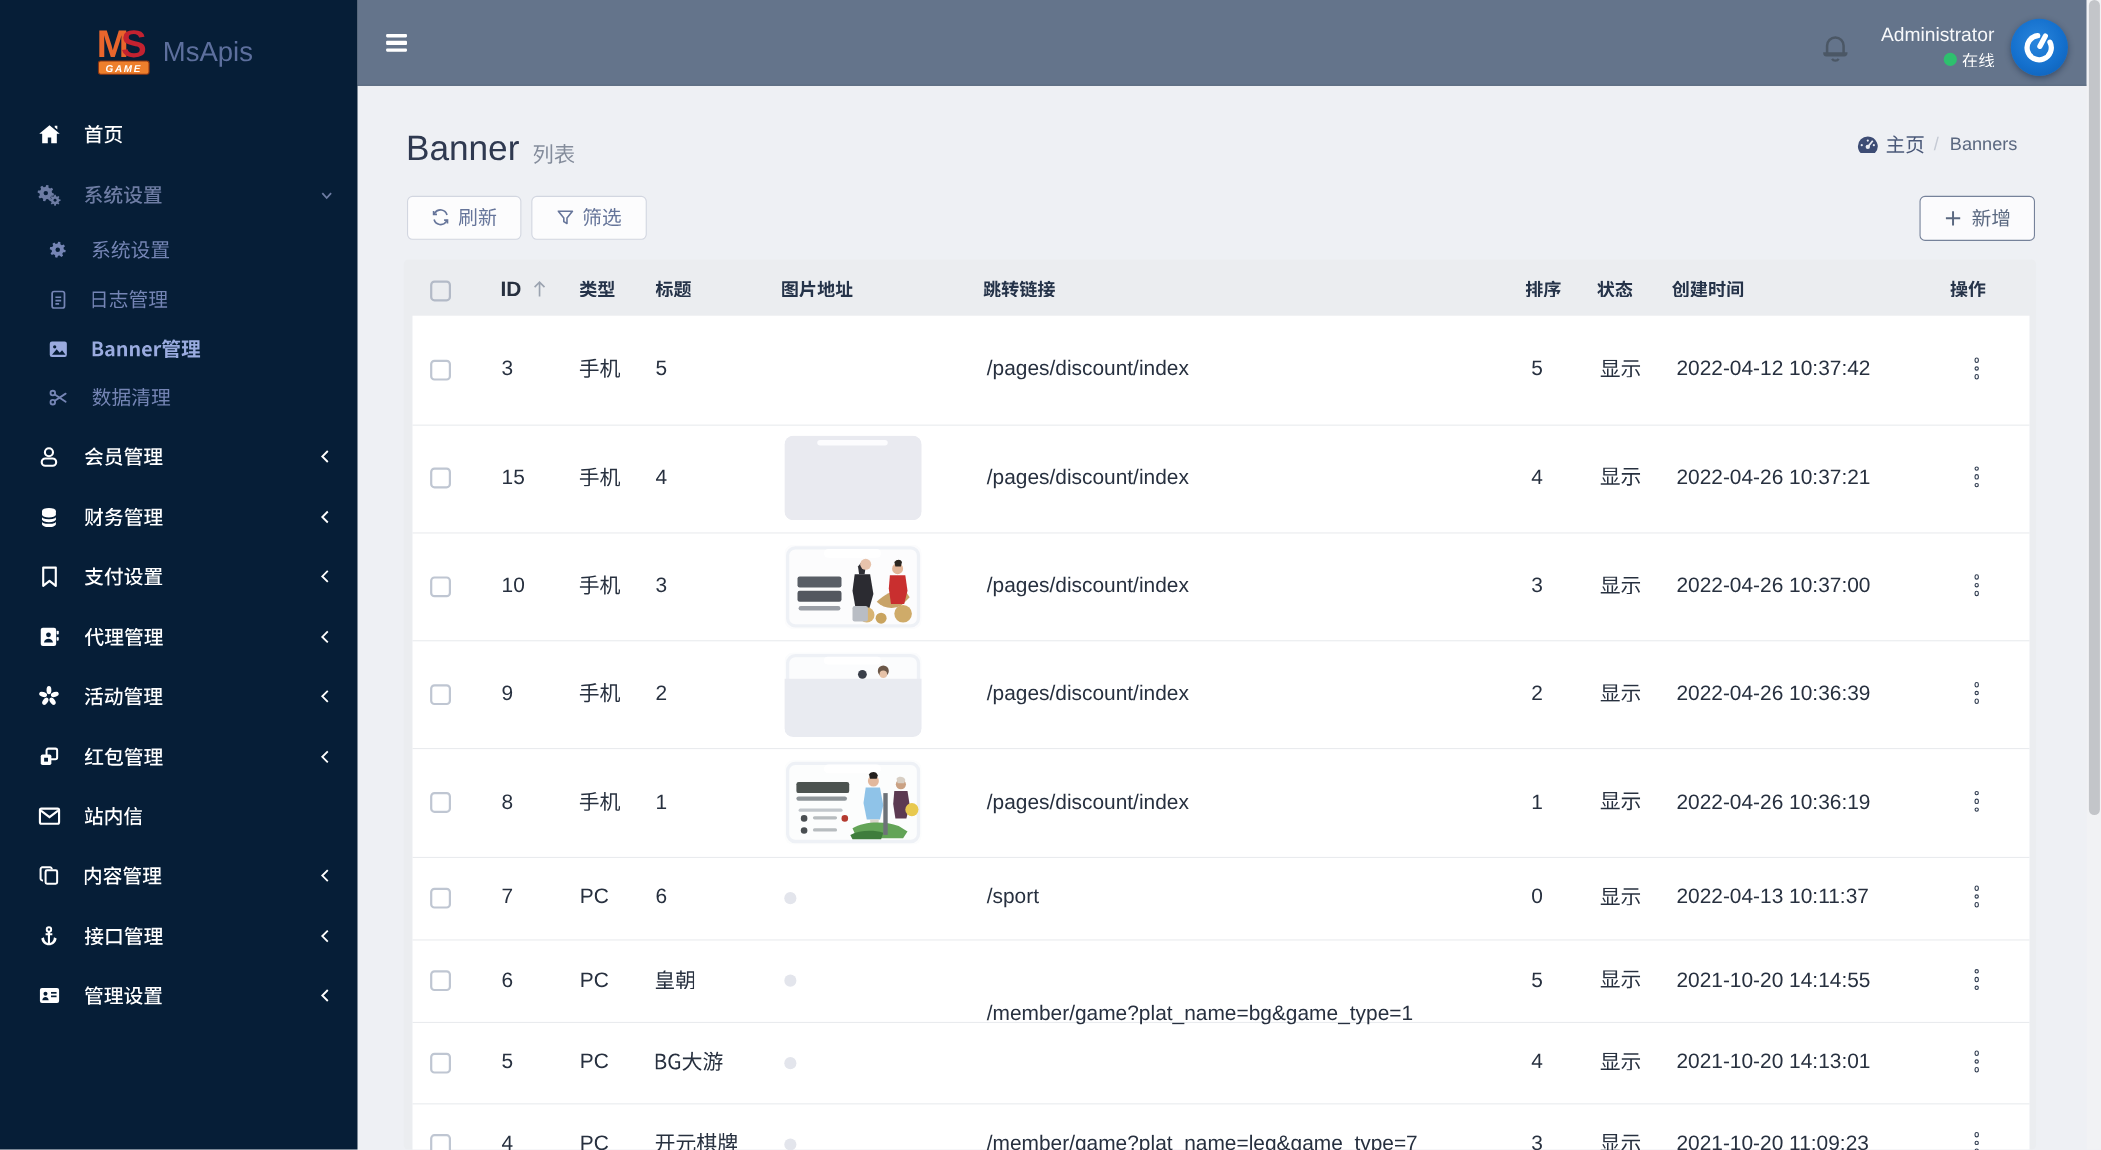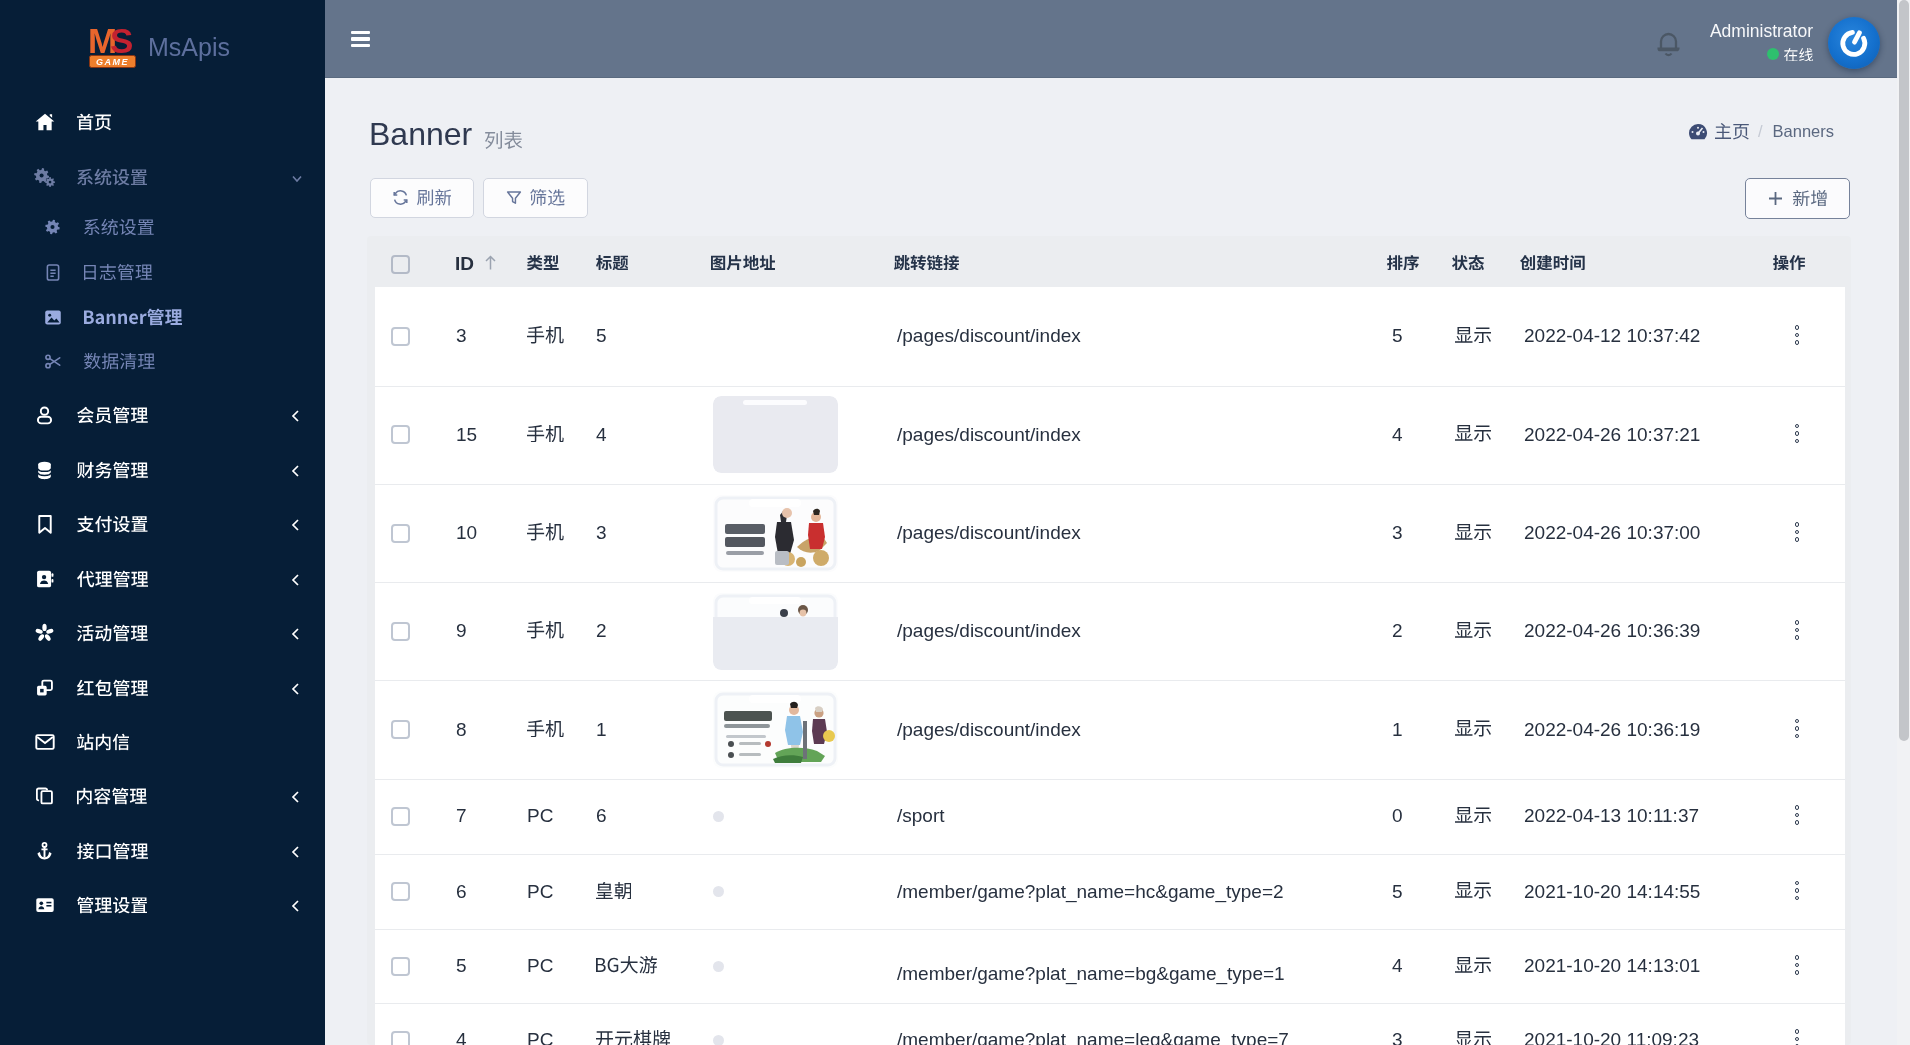--- a/index.html
+++ b/index.html
@@ -401,21 +401,20 @@
   <div class="cell" style="left:202px;top:813.5px;">PC</div>
 <div class="abs" style="left:271.0px;top:803.7px;">
       <svg width="35.3" height="17.5" viewBox="0 0 35.3 17.5" style="display:block;">
         <g fill="#27303f" transform="translate(-1.18 15.98) scale(0.01900 -0.01900)">
           <path transform="translate(0.0 0)" d="M240 540H762V450H240ZM240 687H762V598H240ZM62 11V-56H940V11H542V101H837V165H542V250H882V316H124V250H464V165H171V101H464V11ZM463 841C455 814 441 779 427 748H166V388H840V748H510C524 773 539 802 552 831Z"></path>
           <path transform="translate(1000.0 0)" d="M149 384H407V300H149ZM149 522H407V440H149ZM41 161V94H238V-78H311V94H507V161H311V242H477V581H311V661H505V729H311V841H238V729H52V661H238V581H81V242H238V161ZM845 485V315H628C631 352 632 388 632 422V485ZM845 553H632V724H845ZM560 792V422C560 275 548 90 419 -39C436 -47 466 -68 478 -82C567 7 605 128 621 246H845V14C845 -1 839 -6 825 -6C810 -7 762 -7 710 -6C721 -26 731 -60 735 -79C808 -80 852 -79 881 -66C908 -53 918 -30 918 13V792Z"></path>
         </g>
       </svg>
     </div>
   <div class="phdot" style="left:388px;top:808.0px;"></div>
-  <div class="cell" style="left:572px;top:813.5px;">/member/game?plat_name=hc&amp;game_type=2</div>
   <div class="cell" style="left:1067px;top:813.5px;">5</div>
 <div class="abs" style="left:1130.0px;top:804.2px;">
       <svg width="36.1" height="16.5" viewBox="0 0 36.1 16.5" style="display:block;">
         <g fill="#27303f" transform="translate(-0.76 15.03) scale(0.01900 -0.01900)">
           <path transform="translate(0.0 0)" d="M244 570H757V466H244ZM244 731H757V628H244ZM171 791V405H833V791ZM820 330C787 266 727 180 682 126L740 97C786 151 842 230 885 300ZM124 297C165 233 213 145 236 93L297 123C275 174 224 260 183 322ZM571 365V39H423V365H352V39H40V-33H960V39H643V365Z"></path>
           <path transform="translate(1000.0 0)" d="M234 351C191 238 117 127 35 56C54 46 88 24 104 11C183 88 262 207 311 330ZM684 320C756 224 832 94 859 10L934 44C904 129 826 255 753 349ZM149 766V692H853V766ZM60 523V449H461V19C461 3 455 -1 437 -2C418 -3 352 -3 284 0C296 -23 308 -56 311 -79C400 -79 459 -78 494 -66C530 -53 542 -31 542 18V449H941V523Z"></path>
         </g>
       </svg>
     </div>
   <div class="cell" style="left:1199px;top:813.5px;">2021-10-20 14:14:55</div>
@@ -431,21 +430,21 @@
       <svg width="60.9" height="17.5" viewBox="0 0 60.9 17.5" style="display:block;">
         <g fill="#27303f" transform="translate(-1.92 15.98) scale(0.01900 -0.01900)">
           <path transform="translate(0.0 0)" d="M101 0H334C498 0 612 71 612 215C612 315 550 373 463 390V395C532 417 570 481 570 554C570 683 466 733 318 733H101ZM193 422V660H306C421 660 479 628 479 542C479 467 428 422 302 422ZM193 74V350H321C450 350 521 309 521 218C521 119 447 74 321 74Z"></path>
           <path transform="translate(657.0 0)" d="M389 -13C487 -13 568 23 615 72V380H374V303H530V111C501 84 450 68 398 68C241 68 153 184 153 369C153 552 249 665 397 665C470 665 518 634 555 596L605 656C563 700 496 746 394 746C200 746 58 603 58 366C58 128 196 -13 389 -13Z"></path>
           <path transform="translate(1346.0 0)" d="M461 839C460 760 461 659 446 553H62V476H433C393 286 293 92 43 -16C64 -32 88 -59 100 -78C344 34 452 226 501 419C579 191 708 14 902 -78C915 -56 939 -25 958 -8C764 73 633 255 563 476H942V553H526C540 658 541 758 542 839Z"></path>
           <path transform="translate(2346.0 0)" d="M77 776C130 744 200 697 233 666L279 726C243 754 173 799 121 828ZM38 506C93 477 166 435 204 407L246 468C209 494 135 534 81 560ZM55 -28 123 -66C162 27 208 151 242 256L181 294C144 181 92 51 55 -28ZM752 386V290H598V221H752V5C752 -7 748 -11 734 -11C720 -12 675 -12 624 -10C633 -31 643 -60 646 -80C713 -80 758 -79 786 -67C815 -56 822 -35 822 4V221H962V290H822V363C870 400 920 451 956 499L910 531L897 527H650C668 559 685 595 700 635H961V707H724C736 746 745 787 753 828L682 840C661 724 624 609 568 535C585 527 617 508 632 498L647 522V460H836C810 433 780 406 752 386ZM257 679V607H351C345 361 332 106 200 -32C219 -42 242 -63 254 -79C358 33 395 206 410 395H510C503 126 494 31 478 10C469 -2 461 -4 447 -4C433 -4 397 -3 357 0C369 -19 375 -48 377 -69C416 -71 457 -71 480 -68C505 -66 522 -58 538 -36C562 -3 570 107 579 430C580 440 580 464 580 464H414C417 511 418 559 420 607H608V679ZM345 814C377 772 413 716 429 679L501 712C483 748 447 801 414 841Z"></path>
         </g>
       </svg>
     </div>
   <div class="phdot" style="left:388px;top:882.5px;"></div>
-  <div class="cell" style="left:572px;top:896px;">/member/game?plat_name=bg&amp;game_type=1</div>
+  <div class="cell" style="left:572px;top:844px;">/member/game?plat_name=bg&amp;game_type=1</div>
   <div class="cell" style="left:1067px;top:888.0px;">4</div>
 <div class="abs" style="left:1130.0px;top:878.7px;">
       <svg width="36.1" height="16.5" viewBox="0 0 36.1 16.5" style="display:block;">
         <g fill="#27303f" transform="translate(-0.76 15.03) scale(0.01900 -0.01900)">
           <path transform="translate(0.0 0)" d="M244 570H757V466H244ZM244 731H757V628H244ZM171 791V405H833V791ZM820 330C787 266 727 180 682 126L740 97C786 151 842 230 885 300ZM124 297C165 233 213 145 236 93L297 123C275 174 224 260 183 322ZM571 365V39H423V365H352V39H40V-33H960V39H643V365Z"></path>
           <path transform="translate(1000.0 0)" d="M234 351C191 238 117 127 35 56C54 46 88 24 104 11C183 88 262 207 311 330ZM684 320C756 224 832 94 859 10L934 44C904 129 826 255 753 349ZM149 766V692H853V766ZM60 523V449H461V19C461 3 455 -1 437 -2C418 -3 352 -3 284 0C296 -23 308 -56 311 -79C400 -79 459 -78 494 -66C530 -53 542 -31 542 18V449H941V523Z"></path>
         </g>
       </svg>
     </div>
   <div class="cell" style="left:1199px;top:888.0px;">2021-10-20 14:13:01</div>

